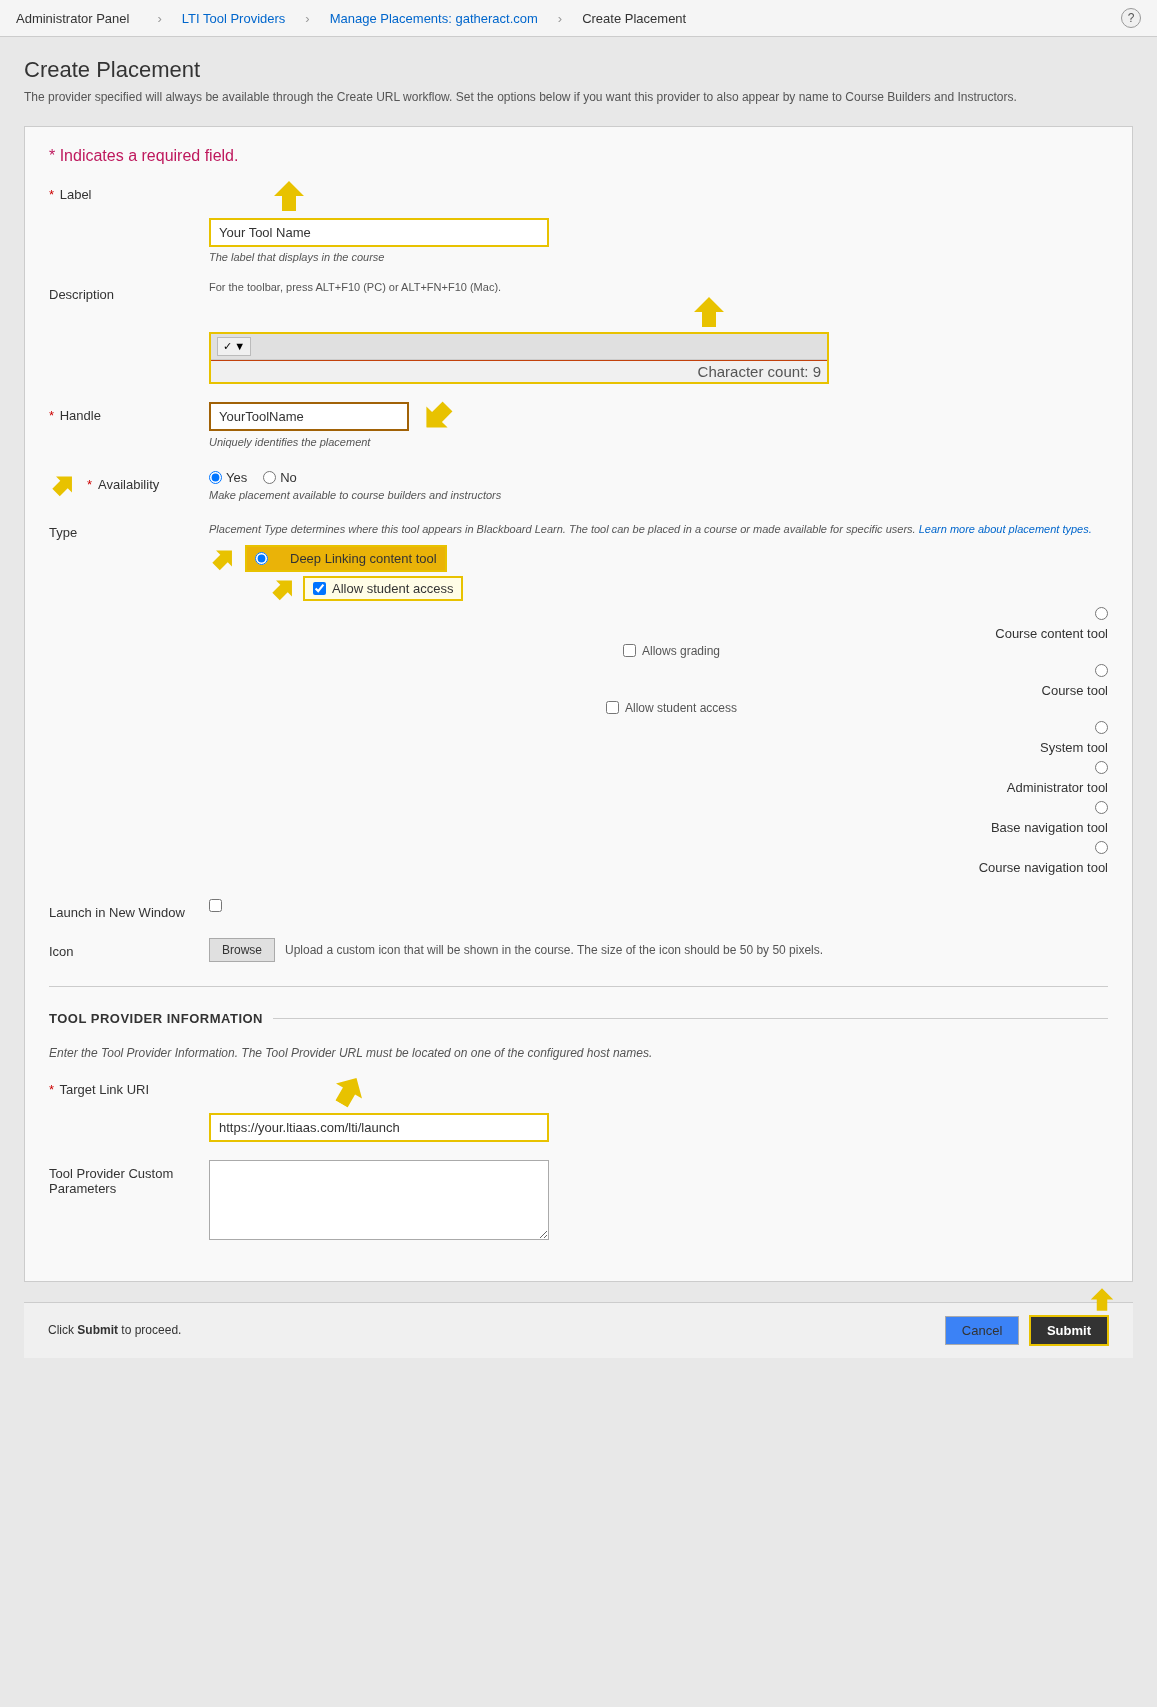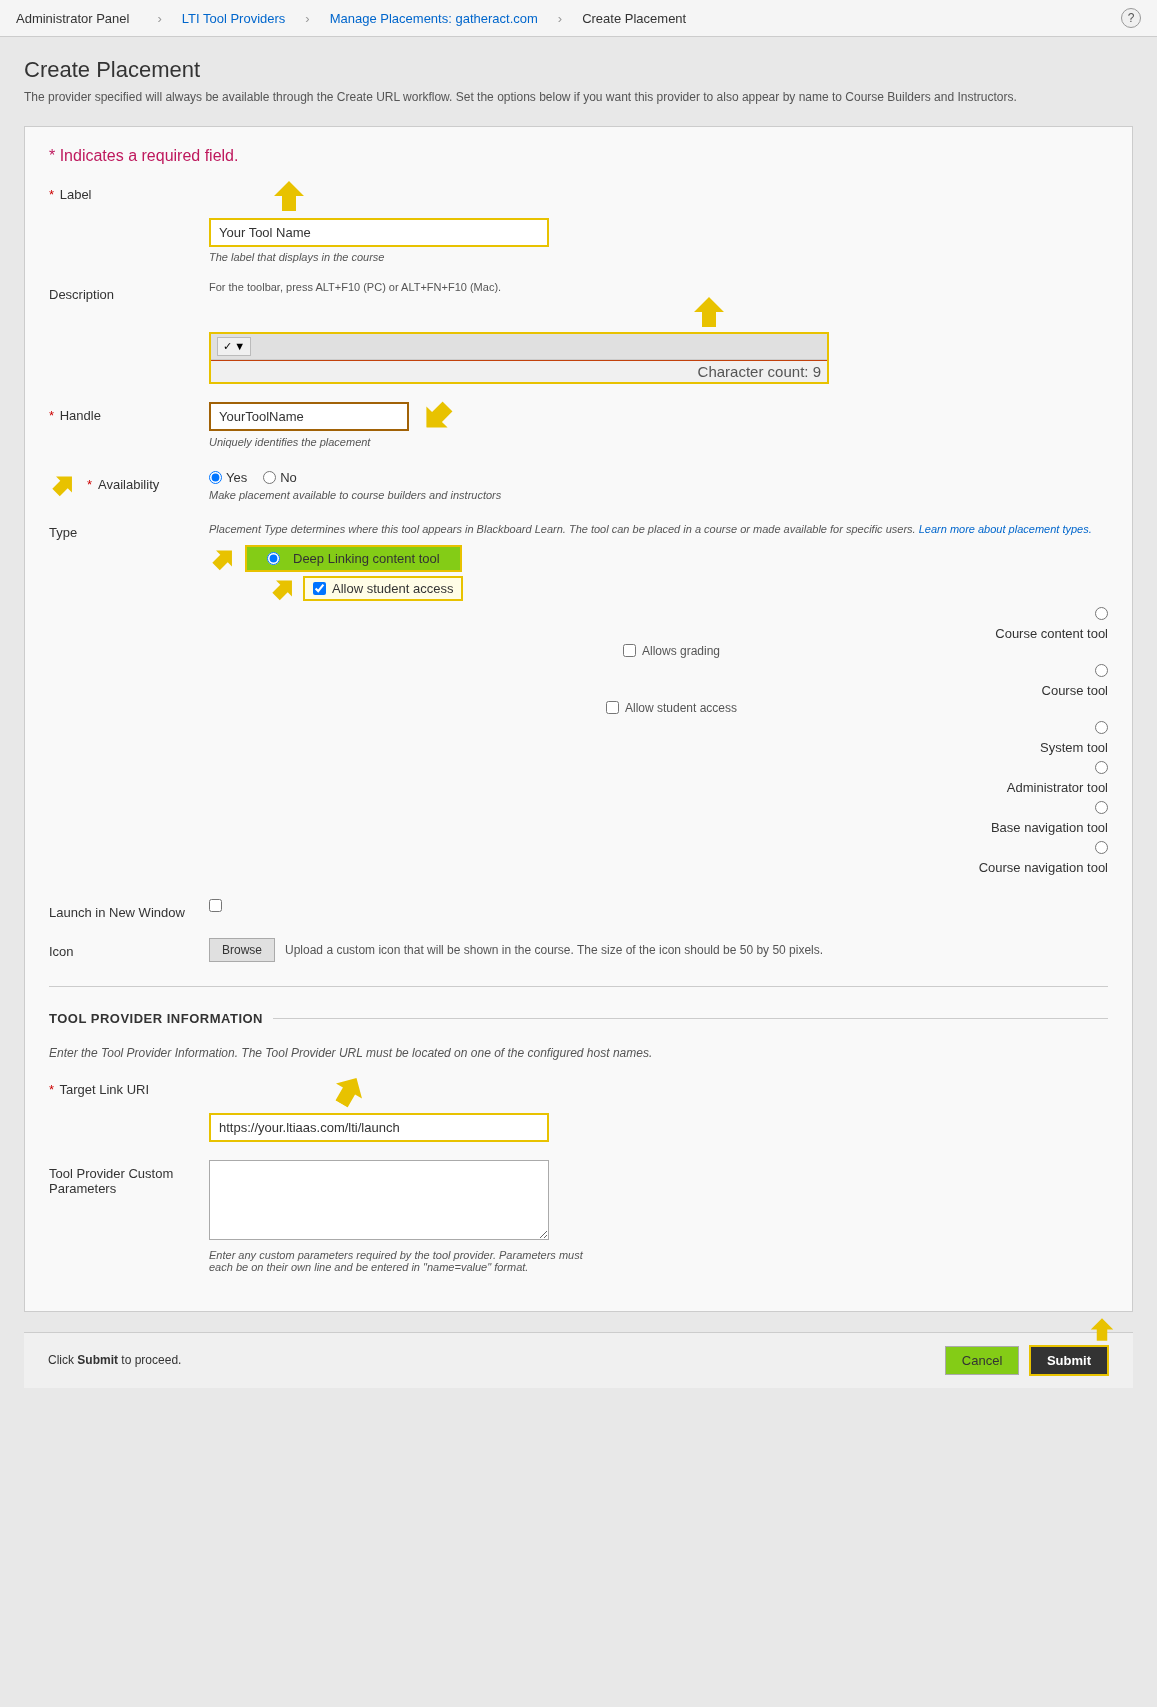--- a/index.html
+++ b/index.html
@@ -233,25 +233,25 @@
       color: #555;
       justify-content: center;
     }
     .type-label {
       font-size: 13px;
     }
 
     
     .type-highlight {
       border: 2px solid #e8c200;
-      background: #84cc16;
-      padding: 4px 20px;
+      background: #eab308;
+      padding: 4px 8px;
       display: inline-flex;
       align-items: center;
-      gap: 13px;
+      gap: 22px;
     }
     .sub-highlight {
       border: 2px solid #e8c200;
       background: #fffde6;
       padding: 3px 8px;
       display: inline-flex;
       align-items: center;
       gap: 6px;
     }
 
@@ -281,21 +281,21 @@
       align-items: center;
       justify-content: space-between;
       margin-top: 20px;
     }
     .bottom-note {
       font-size: 12px;
       color: #333;
     }
     .bottom-note b { font-weight: bold; }
     .btn-cancel {
-      background: #84cc16;
+      background: #3b82f6;
       border: 1px solid #aaa;
       padding: 6px 16px;
       font-size: 13px;
       cursor: pointer;
       color: #333;
       margin-right: 6px;
     }
     .btn-submit {
       background: #333;
       border: 2px solid #e8c200;
@@ -562,21 +562,20 @@
         <input type="text" class="text-input-uri" value="https://your.ltiaas.com/lti/launch" style="">
       </div>
     </div>
 
     <div class="form-row">
       <div class="form-label">
         <span>Tool Provider Custom Parameters</span>
       </div>
       <div class="form-content">
         <textarea class="params-textarea" style=""></textarea>
-        <div class="form-hint" style="max-width:400px;margin-top:6px;">Enter any custom parameters required by the tool provider. Parameters must each be on their own line and be entered in "name=value" format.</div>
       </div>
     </div>
   </div>
 
   <div class="bottom-bar">
     <div class="bottom-note">
       Click <b>Submit</b> to proceed.
     </div>
     <div>
       <button class="btn-cancel">Cancel</button>

